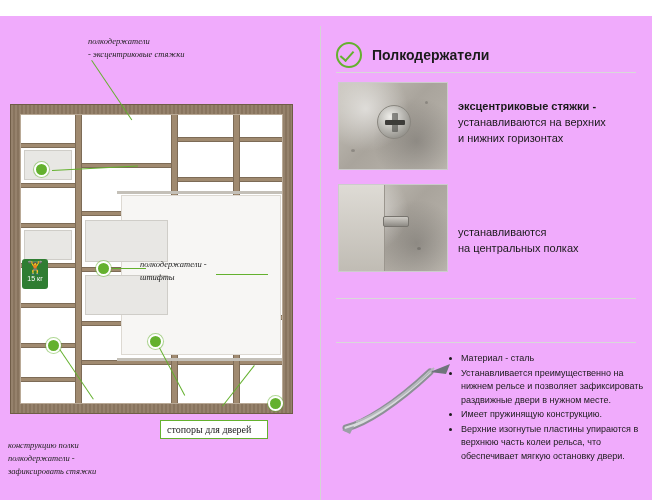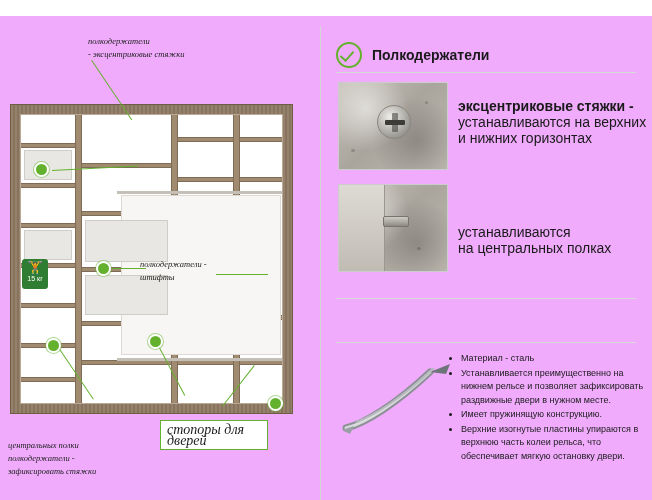--- a/index.html
+++ b/index.html
@@ -125,24 +125,23 @@
     font-size: 8.5px;
     line-height: 11px;
     color: #222222;
     font-style: italic;
     font-family: "Liberation Serif", serif;
   }
   .cap-box {
     position: absolute;
     border: 1px solid #64b12e;
     padding: 3px 6px;
-    font-size: 14px;
+    font-size: 10px;
     line-height: 11px;
     color: #1c1c1c;
-    font-style: italic;
     font-family: "Liberation Serif", serif;
     background: #ffffff;
     box-sizing: border-box;
   }
 
   
   .sticker {
     position: absolute;
     left: 22px;
     top: 243px;
@@ -276,21 +275,21 @@
     width: 26px;
     height: 11px;
     background: linear-gradient(180deg, #cfccc6, #8e8b85);
     border: 1px solid #77746e;
     border-radius: 2px;
     box-sizing: border-box;
   }
 
   .ph-label {
     position: absolute;
-    font-size: 14px;
+    font-size: 11px;
     line-height: 13px;
     color: #1a1a1a;
   }
   .ph-label b { font-weight: bold; }
 
   .bullets {
     position: absolute;
     margin: 0;
     padding-left: 13px;
     font-size: 9px;
@@ -367,21 +366,21 @@
 
     <div class="dot" style="left:34px; top:146px;"></div>
     <div class="dot" style="left:96px; top:245px;"></div>
     <div class="dot" style="left:46px; top:322px;"></div>
     <div class="dot" style="left:148px; top:318px;"></div>
     <div class="dot" style="left:268px; top:380px;"></div>
 
     <div class="cap-text" style="left:140px; top:243px; width:120px;">полкодержатели -</div>
     <div class="cap-text" style="left:140px; top:256px; width:120px;">штифты</div>
 
-    <div class="cap-text" style="left:8px; top:424px; width:150px;">центральных полки</div>
+    <div class="cap-text" style="left:8px; top:424px; width:150px;">конструкцию полки</div>
     <div class="cap-text" style="left:8px; top:437px; width:150px;">полкодержатели -</div>
     <div class="cap-text" style="left:8px; top:450px; width:170px;">зафиксировать стяжки</div>
 
     <div class="cap-box" style="left:160px; top:404px; width:108px;">стопоры для дверей</div>
   </div>
 
   <div class="divider-v"></div>
 
   <div class="right-panel">
 

